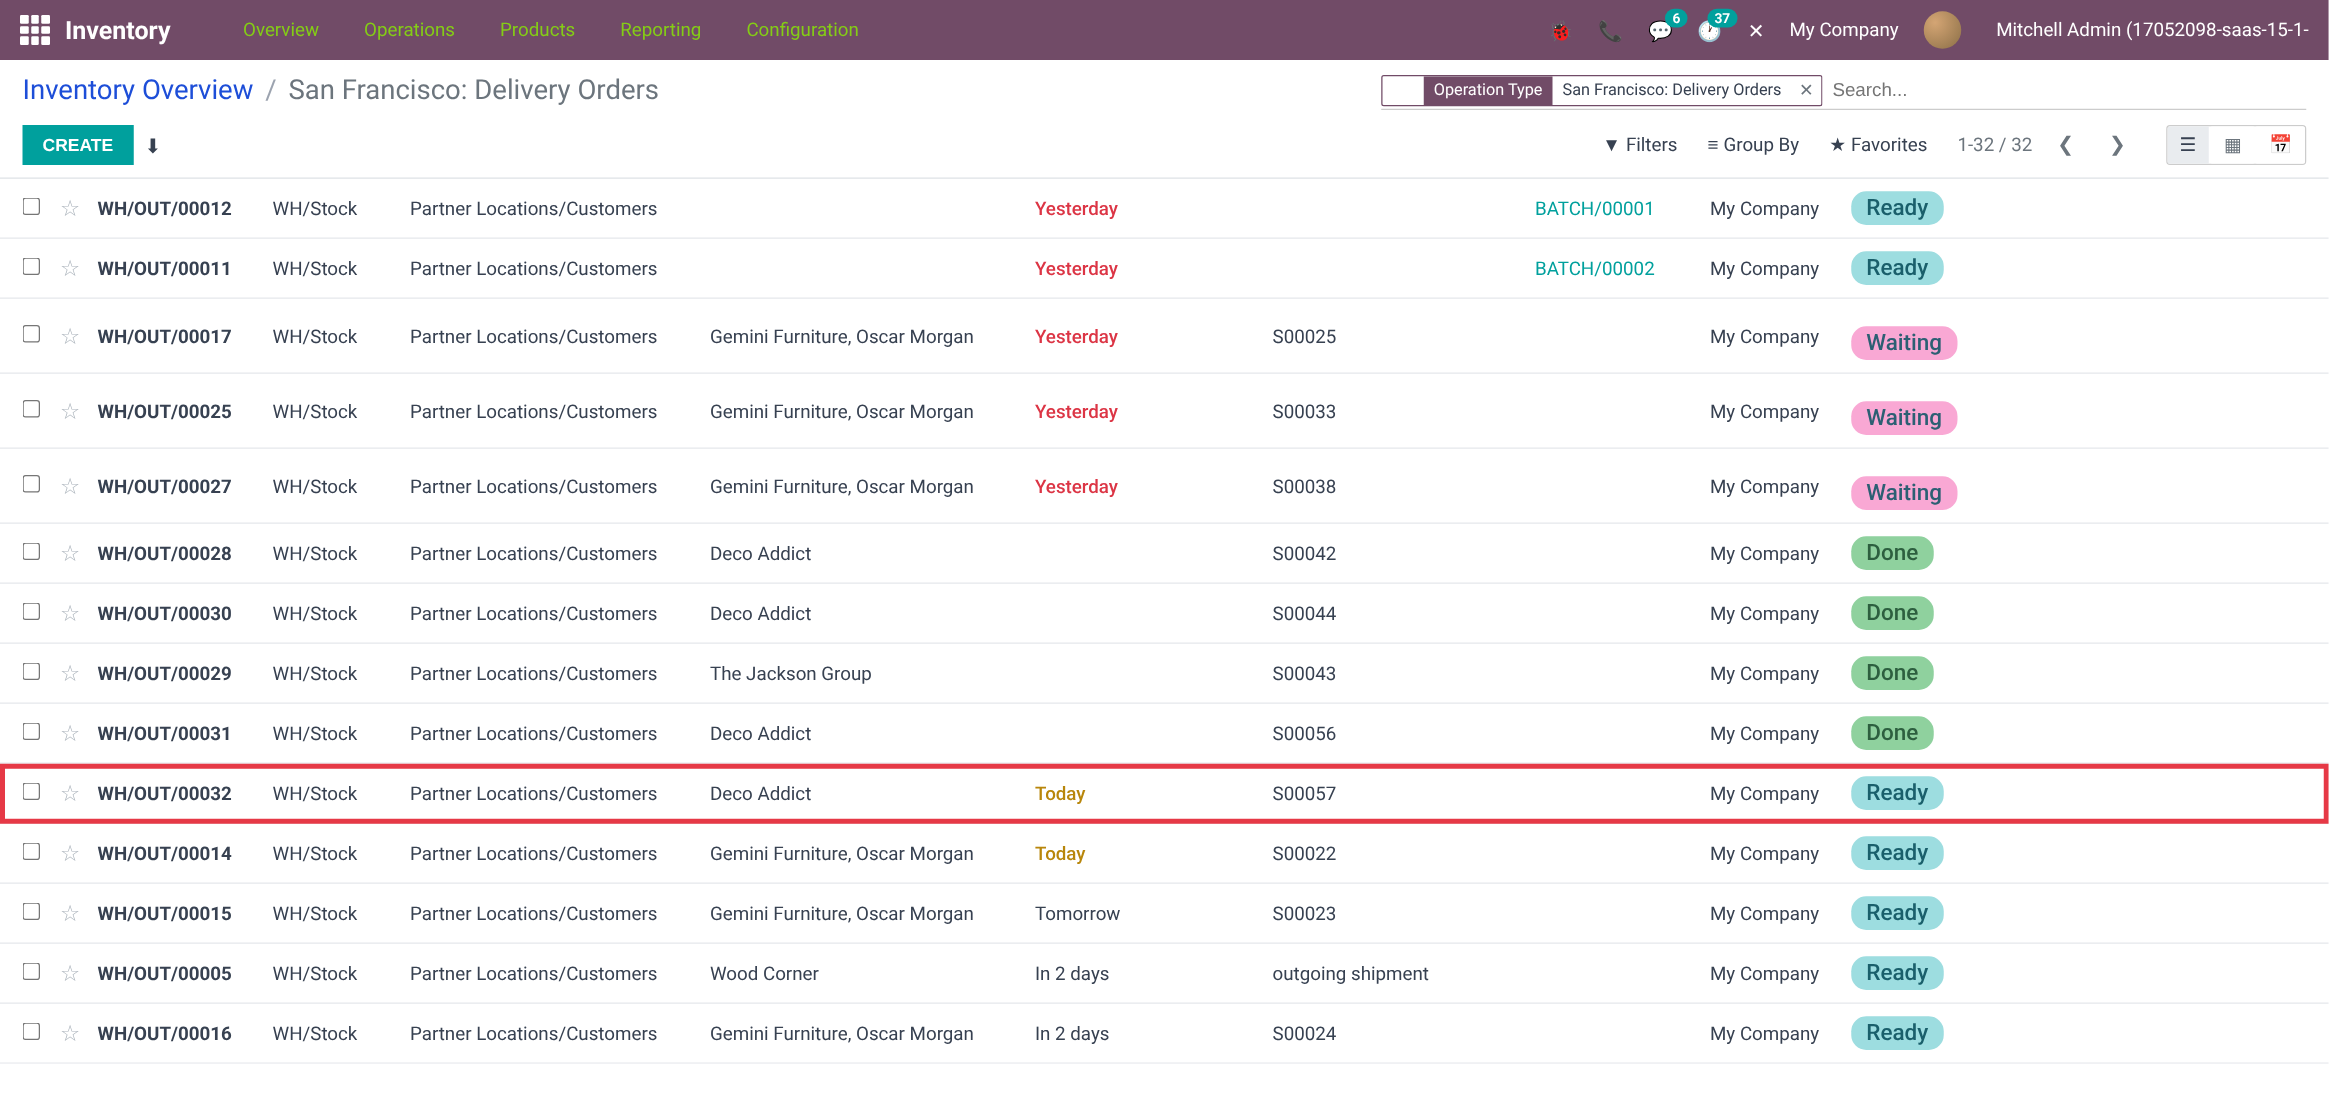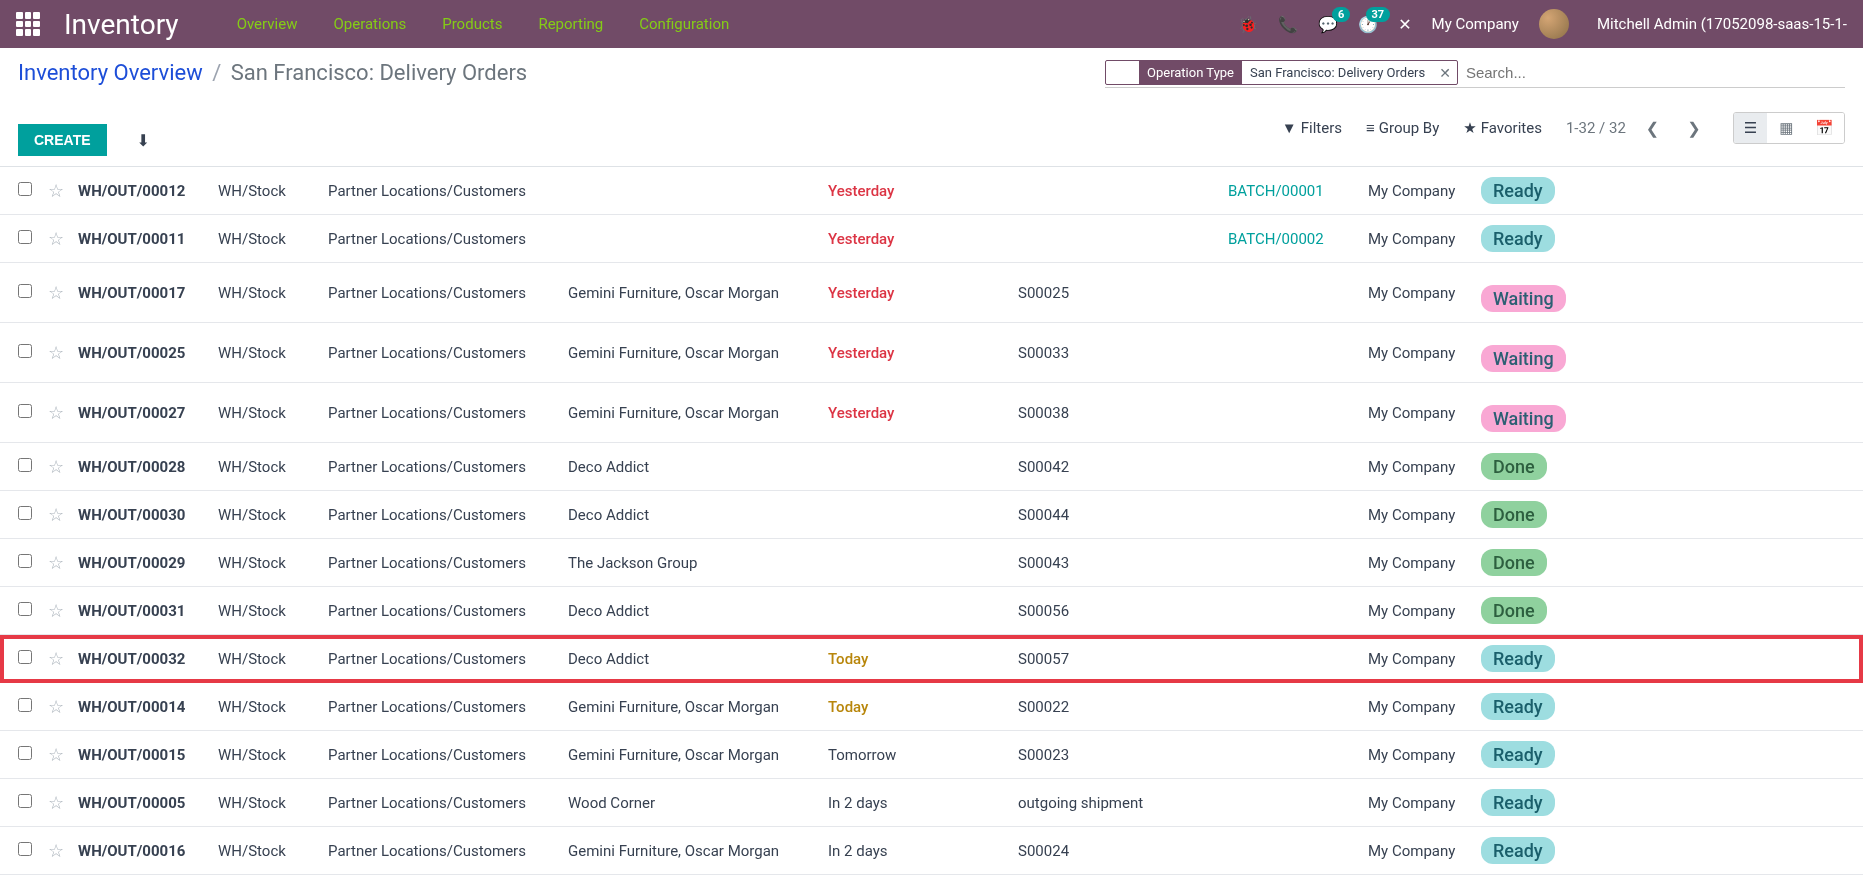--- a/index.html
+++ b/index.html
@@ -2,21 +2,21 @@
 <html><head>
 <meta charset="utf-8">
 <style>
 * { margin: 0; padding: 0; box-sizing: border-box; }
 body { font-family: -apple-system, BlinkMacSystemFont, "Segoe UI", Roboto, sans-serif; font-size: 14px; color: #374151; background: #fff; width: 1863px; }
 
 
 .topnav { background: #714B67; height: 48px; display: flex; align-items: center; padding: 0 16px; color: #fff; }
 .topnav .apps-icon { width: 24px; height: 24px; display: grid; grid-template-columns: repeat(3,1fr); grid-template-rows: repeat(3,1fr); gap: 2px; margin-right: 12px; cursor: pointer; }
 .topnav .apps-icon span { background: #fff; border-radius: 1px; }
-.topnav .brand { font-size: 28px; font-weight: 400; margin-right: 40px; margin-left: 12px; }
+.topnav .brand { font-size: 20px; font-weight: 700; margin-right: 40px; }
 .topnav .menu-item { color: #84cc16; padding: 0 18px; cursor: pointer; font-size: 15px; }
 .topnav .spacer { flex: 1; }
 .topnav .right-icons { display: flex; align-items: center; gap: 20px; }
 .topnav .icon-btn { color: #fff; cursor: pointer; position: relative; font-size: 16px; }
 .topnav .badge { position: absolute; top: -8px; right: -12px; background: #00A09D; color: #fff; border-radius: 10px; font-size: 11px; padding: 1px 6px; font-weight: bold; }
 .topnav .avatar { width: 30px; height: 30px; border-radius: 50%; background: radial-gradient(circle at 30% 30%, #d4a574, #8b6f47); margin-right: 8px; }
 .topnav .company, .topnav .user { color: #fff; font-size: 15px; }
 
 
 .control-panel { padding: 12px 18px 0 18px; }
@@ -28,21 +28,21 @@
 
 .search-area { width: 740px; }
 .search-bar { display: flex; align-items: center; border-bottom: 1px solid #ccc; padding-bottom: 2px; }
 .search-facet { display: inline-flex; align-items: center; border: 1px solid #714B67; border-radius: 2px; overflow: hidden; font-size: 13px; padding-left: 33px; }
 .search-facet .facet-label { background: #714B67; color: #fff; padding: 4px 8px; }
 .search-facet .facet-value { padding: 4px 8px; color: #374151; }
 .search-facet .facet-remove { padding: 0 6px; cursor: pointer; color: #6c757d; font-size: 14px; }
 .search-input { border: none; outline: none; padding: 4px 8px; font-size: 15px; flex: 1; }
 
 .cp-bottom { display: flex; justify-content: space-between; align-items: center; padding-bottom: 10px; }
-.cp-left { display: flex; align-items: center; gap: 30px; margin-top: 24px; }
+.cp-left { display: flex; align-items: center; gap: 9px; }
 .btn-create { background: #00A09D; color: #fff; border: none; padding: 8px 16px; font-size: 14px; font-weight: bold; cursor: pointer; }
 .btn-icon { color: #374151; cursor: pointer; font-size: 16px; }
 
 .cp-right { display: flex; align-items: center; gap: 24px; }
 .search-options { display: flex; gap: 24px; }
 .search-opt { cursor: pointer; font-size: 15px; color: #374151; display: flex; align-items: center; gap: 4px; }
 .pager { display: flex; align-items: center; gap: 12px; color: #6c757d; font-size: 15px; }
 .pager button { background: none; border: none; color: #6c757d; cursor: pointer; font-size: 16px; padding: 4px 8px; }
 .view-switcher { display: flex; gap: 2px; border: 1px solid #ccc; border-radius: 3px; overflow: hidden; }
 .view-switcher button { background: #fff; border: none; padding: 6px 10px; cursor: pointer; color: #6c757d; font-size: 15px; }

